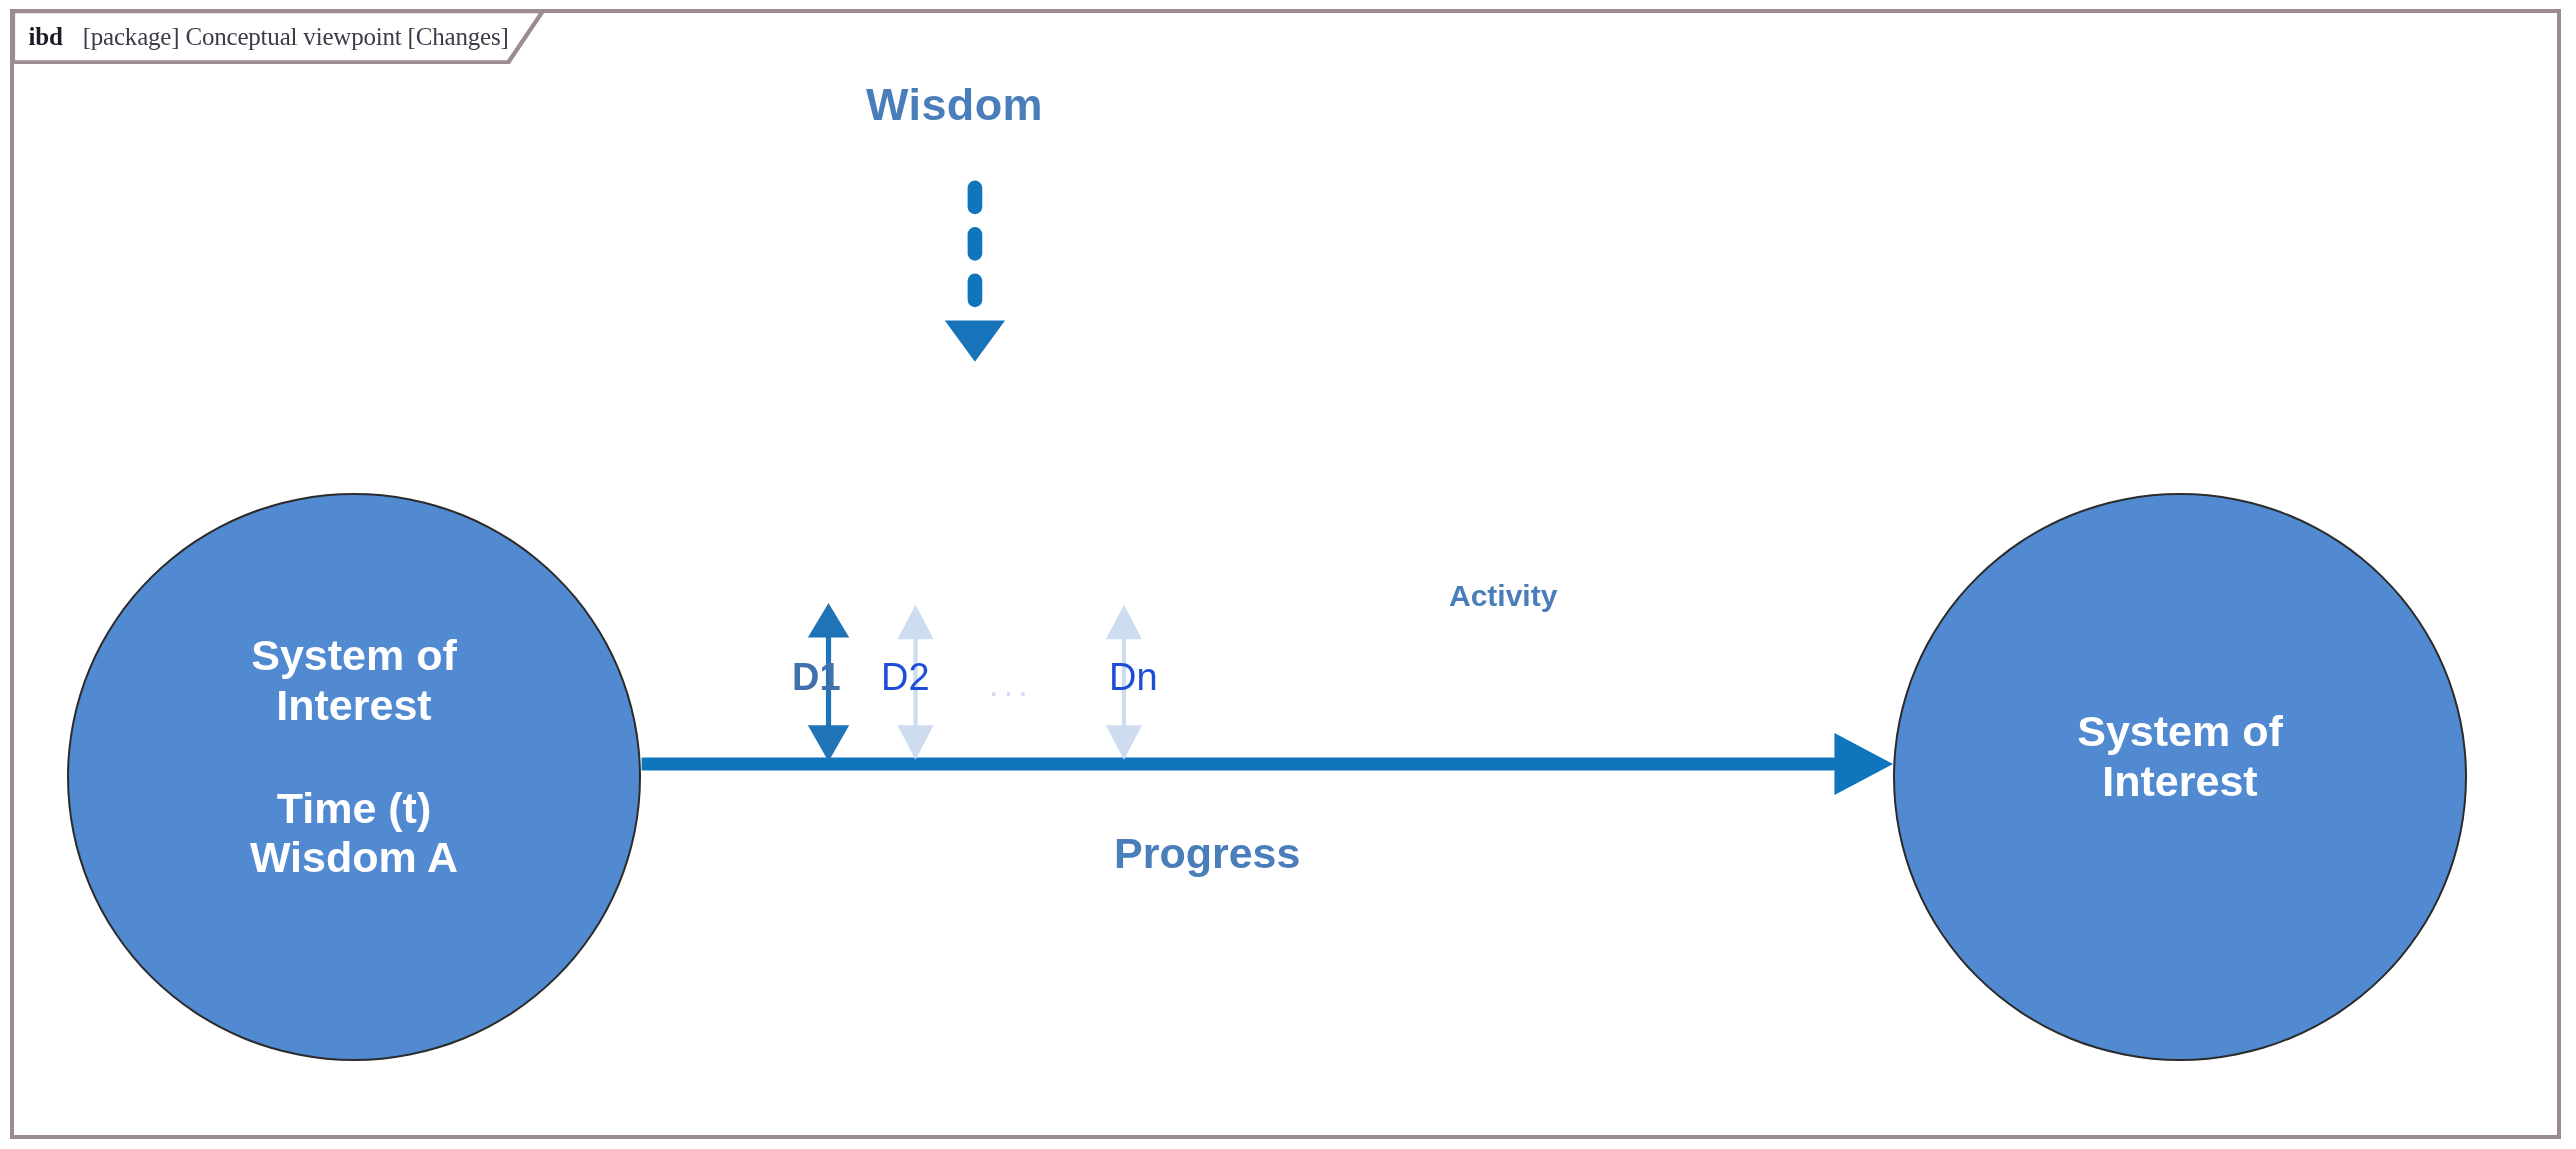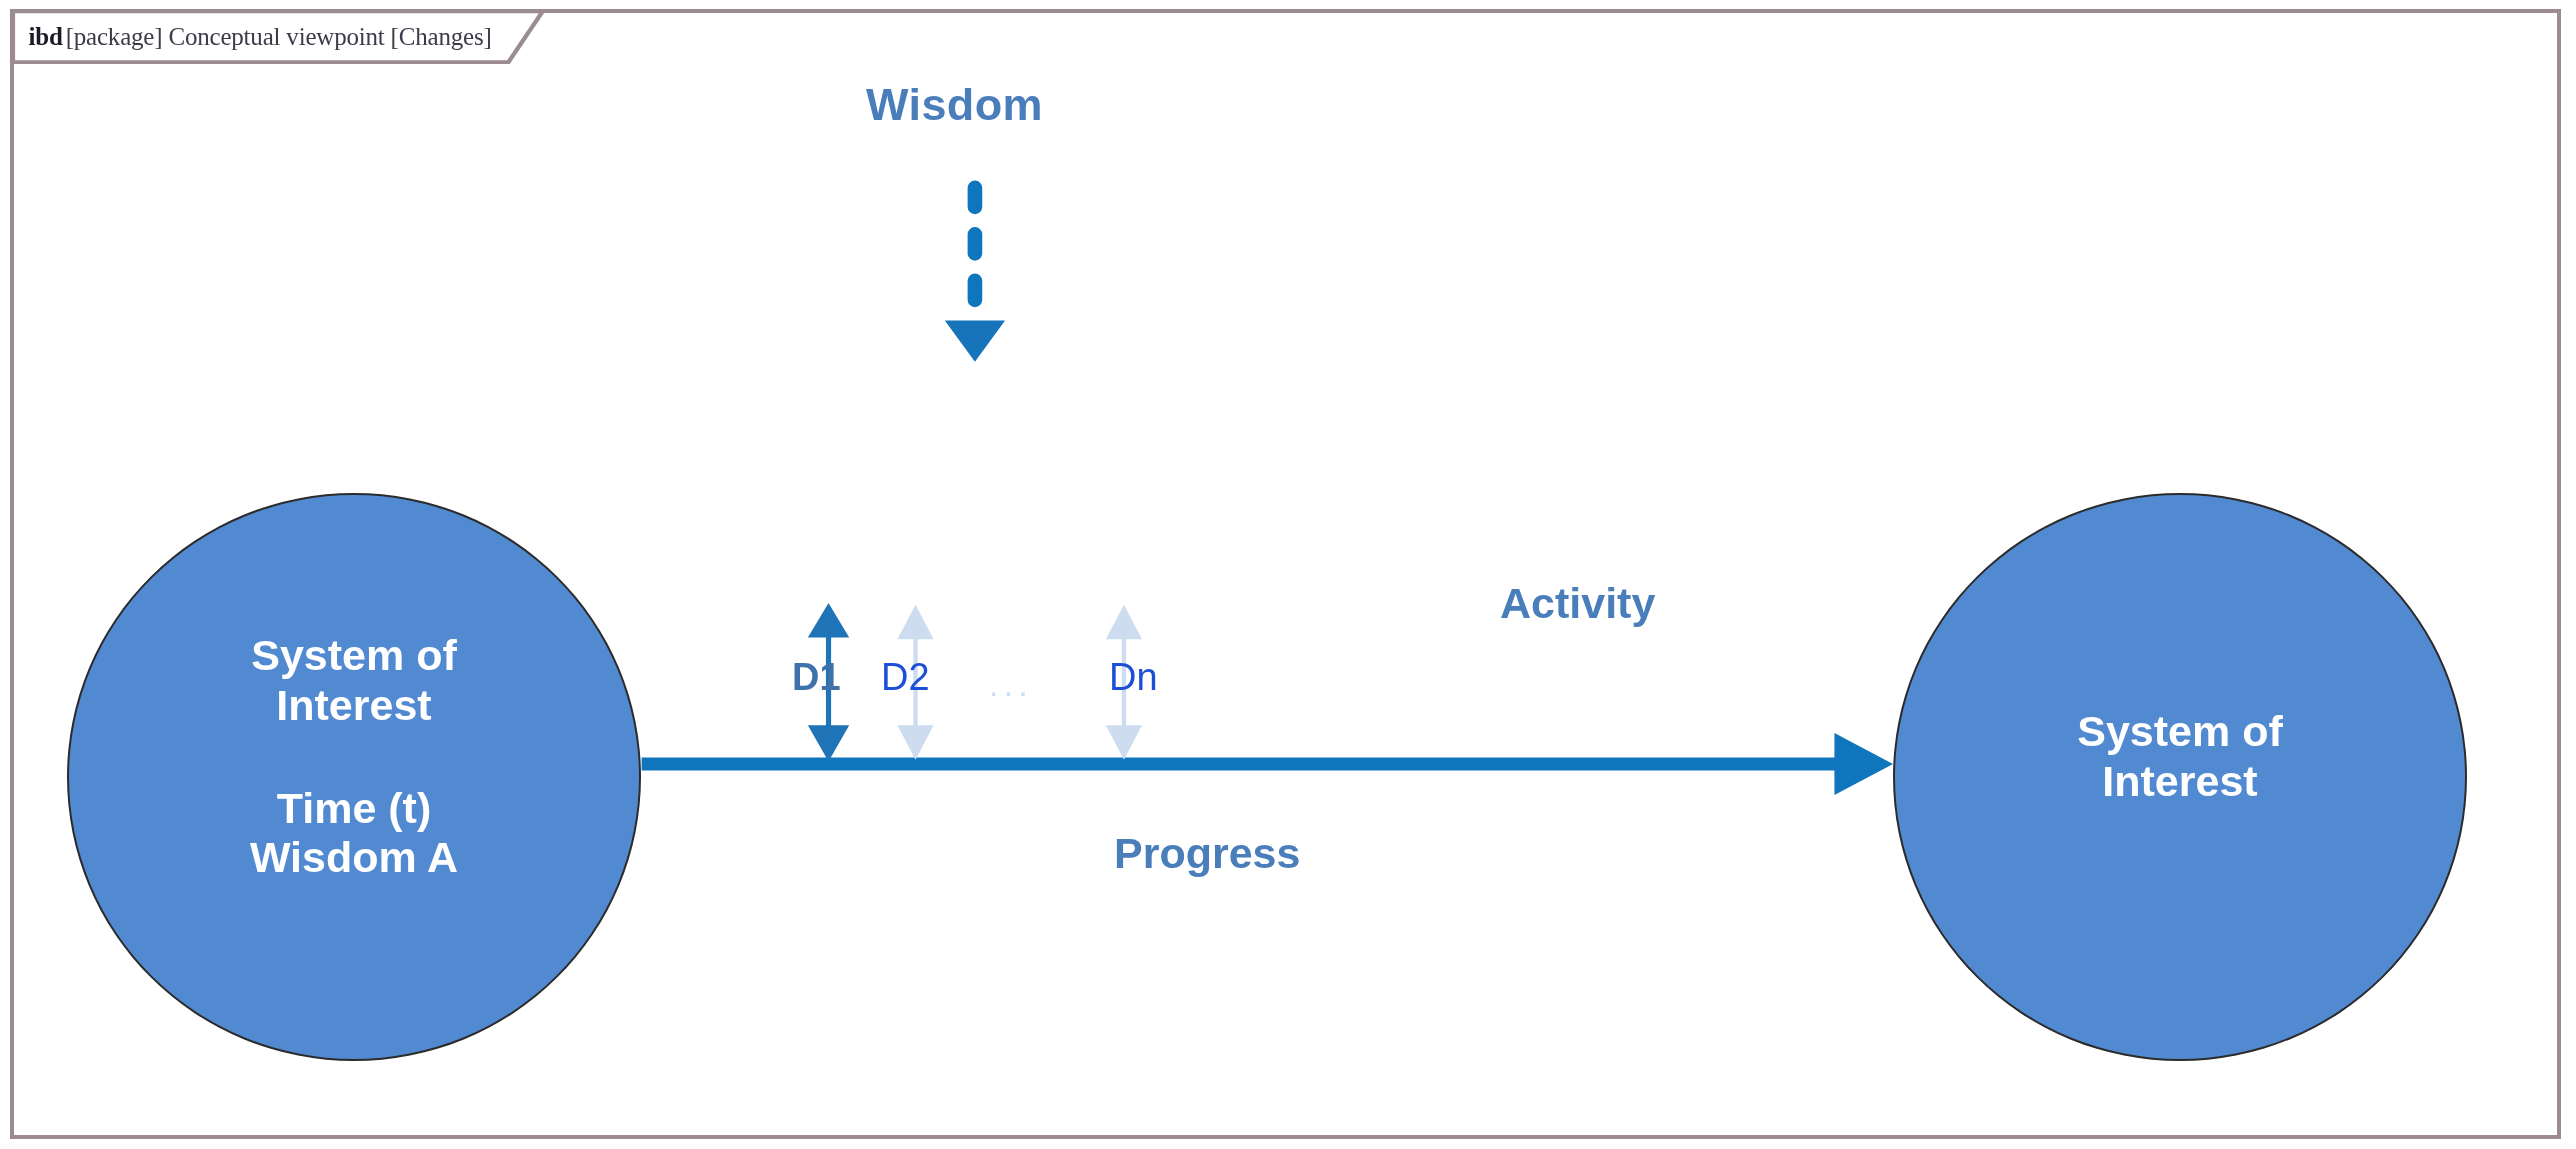--- a/index.html
+++ b/index.html
@@ -56,21 +56,21 @@
     font-size: 25px;
     color: #3b3b4a;
     letter-spacing: -0.2px;
     white-space: nowrap;
   }
   .frame-tab-kind {
     font-family: "Liberation Serif", serif;
     font-weight: bold;
     font-size: 25px;
     color: #1c1c28;
-    margin-right: 3px;
+    margin-right: 20px;
   }
 
   
   .soi-circle {
     position: absolute;
     border-radius: 50%;
     background: #528ad2;
     border: 2.6px solid #2b2b2b;
     box-sizing: border-box;
     display: flex;
@@ -133,23 +133,23 @@
     white-space: nowrap;
     z-index: 4;
   }
   .label-wisdom {
     left: 866px;
     top: 79px;
     font-size: 45px;
     letter-spacing: 0.4px;
   }
   .label-activity {
-    left: 1500px;
+    left: 1449px;
     top: 579px;
-    font-size: 43px;
+    font-size: 30px;
   }
   .label-progress {
     left: 1114px;
     top: 829px;
     font-size: 43px;
   }
 
   
   .d-label {
     position: absolute;

